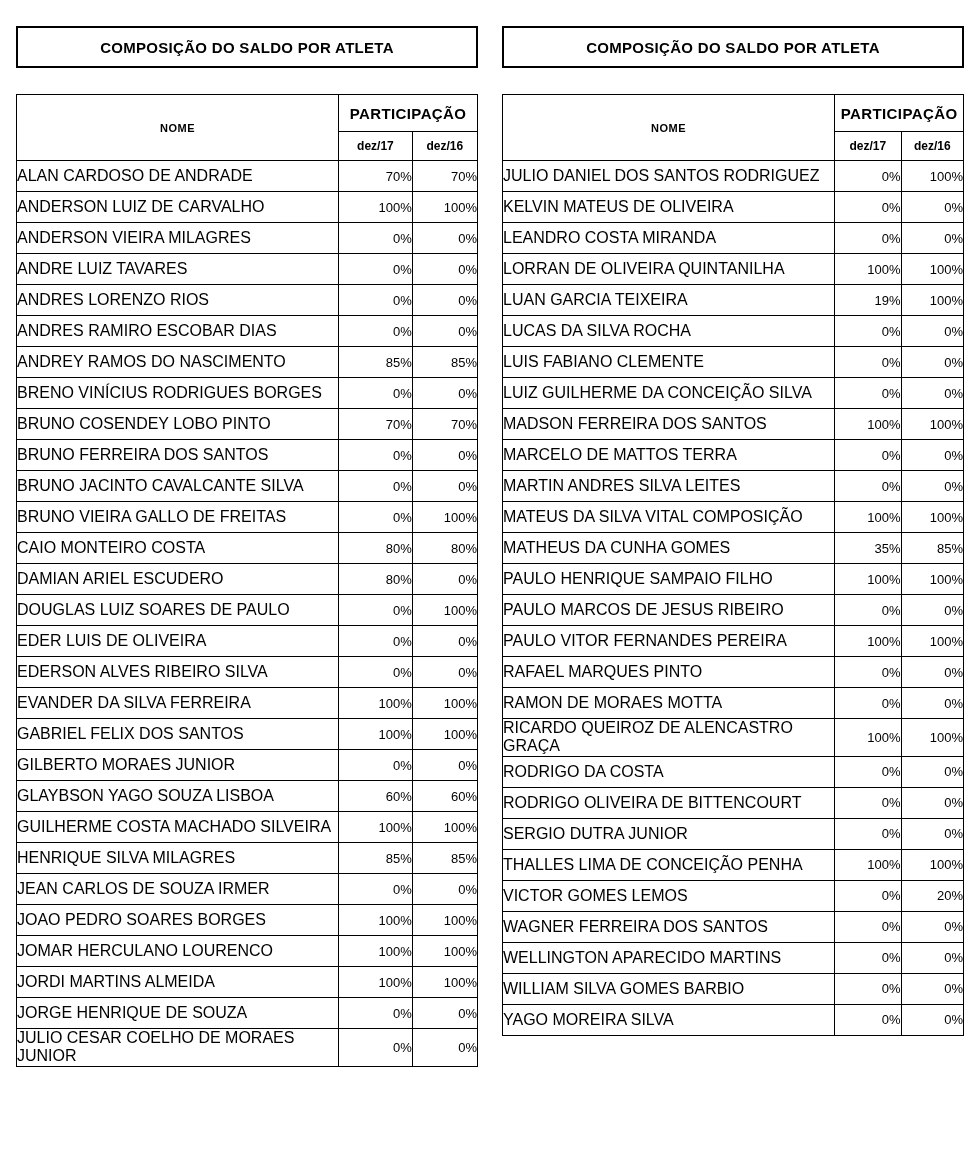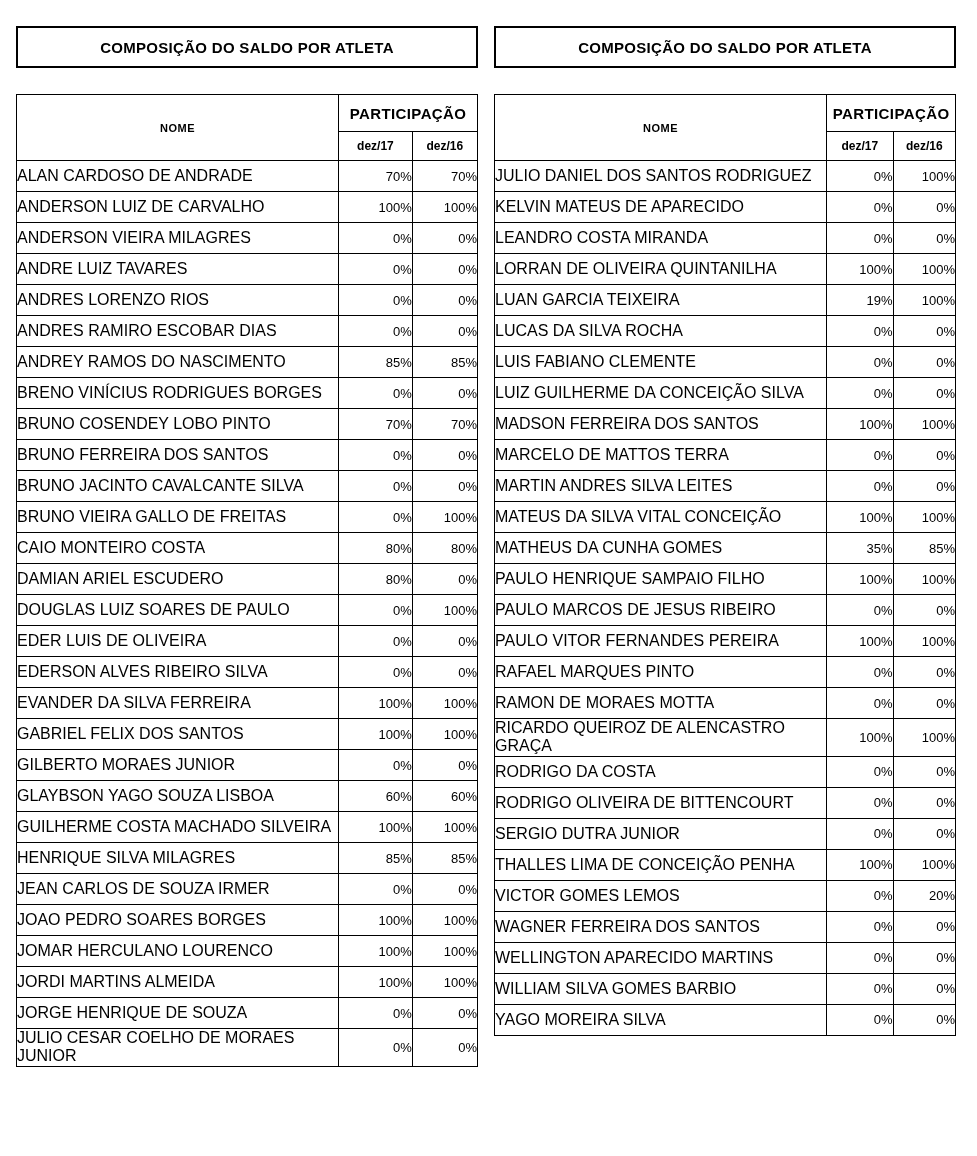--- a/index.html
+++ b/index.html
@@ -17,21 +17,21 @@
   .page {
     position: relative;
     width: 977px;
     height: 1156px;
     box-sizing: border-box;
     padding: 0;
   }
   .columns {
     display: flex;
     flex-direction: row;
-    gap: 16px;
+    gap: 24px;
     padding: 26px 16px 0 16px;
     box-sizing: border-box;
   }
   .col {
     width: 462px;
     flex: 0 0 462px;
   }
   .title-box {
     border: 2px solid #000;
     height: 38px;
@@ -300,21 +300,21 @@
             <th class="hdr-sub">dez/16</th>
           </tr>
         </thead>
         <tbody>
             <tr>
               <td class="cell-name">JULIO DANIEL DOS SANTOS RODRIGUEZ</td>
               <td class="cell-val">0%</td>
               <td class="cell-val">100%</td>
             </tr>
             <tr>
-              <td class="cell-name">KELVIN MATEUS DE APARECIDO</td>
+              <td class="cell-name">KELVIN MATEUS DE OLIVEIRA</td>
               <td class="cell-val">0%</td>
               <td class="cell-val">0%</td>
             </tr>
             <tr>
               <td class="cell-name">LEANDRO COSTA MIRANDA</td>
               <td class="cell-val">0%</td>
               <td class="cell-val">0%</td>
             </tr>
             <tr>
               <td class="cell-name">LORRAN DE OLIVEIRA QUINTANILHA</td>
@@ -350,21 +350,21 @@
               <td class="cell-name">MARCELO DE MATTOS TERRA</td>
               <td class="cell-val">0%</td>
               <td class="cell-val">0%</td>
             </tr>
             <tr>
               <td class="cell-name">MARTIN ANDRES SILVA LEITES</td>
               <td class="cell-val">0%</td>
               <td class="cell-val">0%</td>
             </tr>
             <tr>
-              <td class="cell-name">MATEUS DA SILVA VITAL CONCEIÇÃO</td>
+              <td class="cell-name">MATEUS DA SILVA VITAL COMPOSIÇÃO</td>
               <td class="cell-val">100%</td>
               <td class="cell-val">100%</td>
             </tr>
             <tr>
               <td class="cell-name">MATHEUS DA CUNHA GOMES</td>
               <td class="cell-val">35%</td>
               <td class="cell-val">85%</td>
             </tr>
             <tr>
               <td class="cell-name">PAULO HENRIQUE SAMPAIO FILHO</td>

